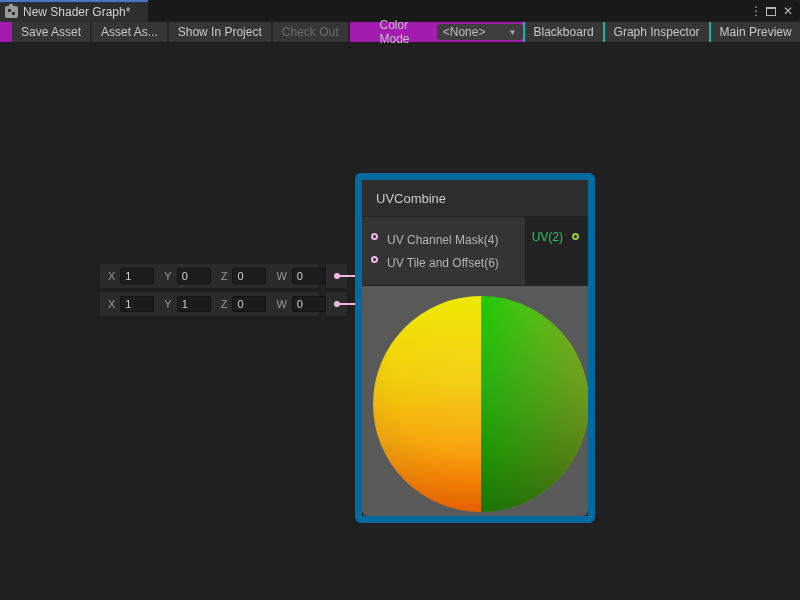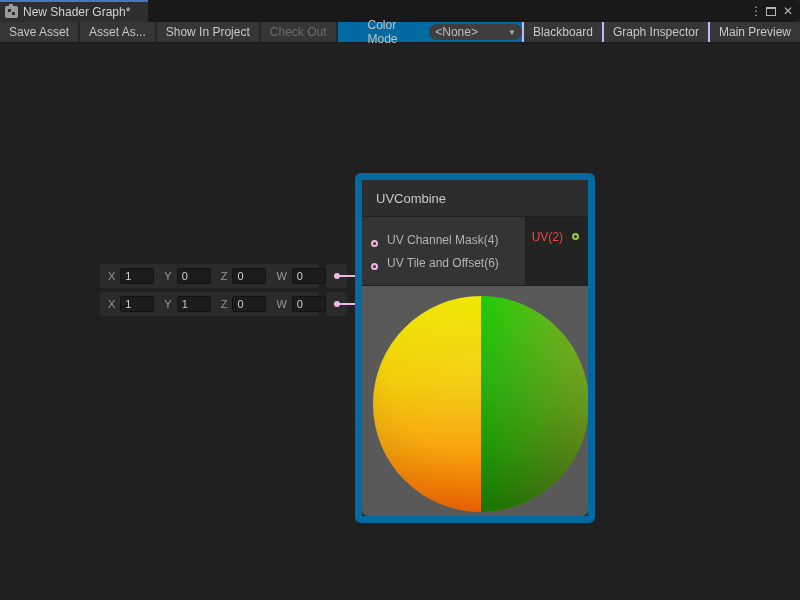--- a/index.html
+++ b/index.html
@@ -49,52 +49,53 @@
   .kebab { font-size: 12px; width: 10px; text-align: center; }
   .maxbox {
     width: 10px; height: 9px;
     border: 1px solid #b4b4b4; border-top-width: 2px;
   }
   .closex { font-size: 12px; width: 12px; text-align: center; }
 
   
   .toolbar {
     position: absolute; left: 0; top: 22px; width: 800px; height: 21px;
-    background: #0369a1;
+    background: #a21caf;
     border-bottom: 1px solid #191919;
     display: flex; align-items: stretch;
     font-size: 12px;
+    padding-left: 12px;
   }
   .tb-btn {
     background: #363636;
     border-right: 2px solid #272727;
     display: flex; align-items: center;
     padding: 0 9px;
     color: #c8c8c8;
     white-space: nowrap;
   }
   .tb-btn.disabled { color: #6b6b6b; }
   .color-mode {
     display: flex; align-items: center;
     padding-left: 30px; gap: 8px;
   }
   .color-mode-label { color: #c2c2c2; }
   .dropdown {
     width: 105px; height: 16px;
     background: #3e3e3e;
-    border-radius: 8px;
+    border-radius: 3px;
     display: flex; align-items: center;
     padding: 0 6px;
     color: #bdbdbd;
   }
   .dropdown .caret {
     margin-left: auto; font-size: 8px; color: #b0b0b0;
   }
   .tb-right { margin-left: auto; display: flex; align-items: stretch; }
-  .tb-right .tb-btn { border-right: none; border-left: 2px solid #c4b5fd; }
+  .tb-right .tb-btn { border-right: none; border-left: 2px solid #14b8a6; }
 
   
   .graph {
     position: absolute; left: 0; top: 43px; width: 800px; height: 557px;
     background: #202020;
   }
 
   
   .vec-row {
     position: absolute;
@@ -150,37 +151,37 @@
   }
   .node-body { display: flex; height: 68px; }
   .in-panel {
     width: 164px;
     background: #343434;
     border-right: 1px solid #202020;
     display: flex; flex-direction: column;
     justify-content: center; gap: 9px;
     padding-left: 9px;
   }
-  .port-row { display: flex; align-items: flex-end; gap: 9px; }
+  .port-row { display: flex; align-items: flex-start; gap: 9px; }
   .port-circle {
     width: 7px; height: 7px; border-radius: 50%;
     border: 2px solid #f2b6e4;
     background: transparent;
     flex: 0 0 auto;
   }
   .port-circle.green { border-color: #9ccb3c; }
   .port-label { font-size: 12px; color: #b3b3b3; white-space: nowrap; }
   .out-panel {
     flex: 1;
     background: #232323;
     display: flex; justify-content: flex-end;
     padding: 13px 9px 0 0;
   }
   .out-panel .port-row { align-items: center; height: 13px; }
-  .out-panel .port-label { color: #ef4444; }
+  .out-panel .port-label { color: #22c55e; }
 
   .node-preview {
     height: 231px;
     background: #595959;
     border-top: 1px solid #1d1d1d;
     border-radius: 0 0 6px 6px;
     position: relative;
     overflow: hidden;
   }
   .sphere {

